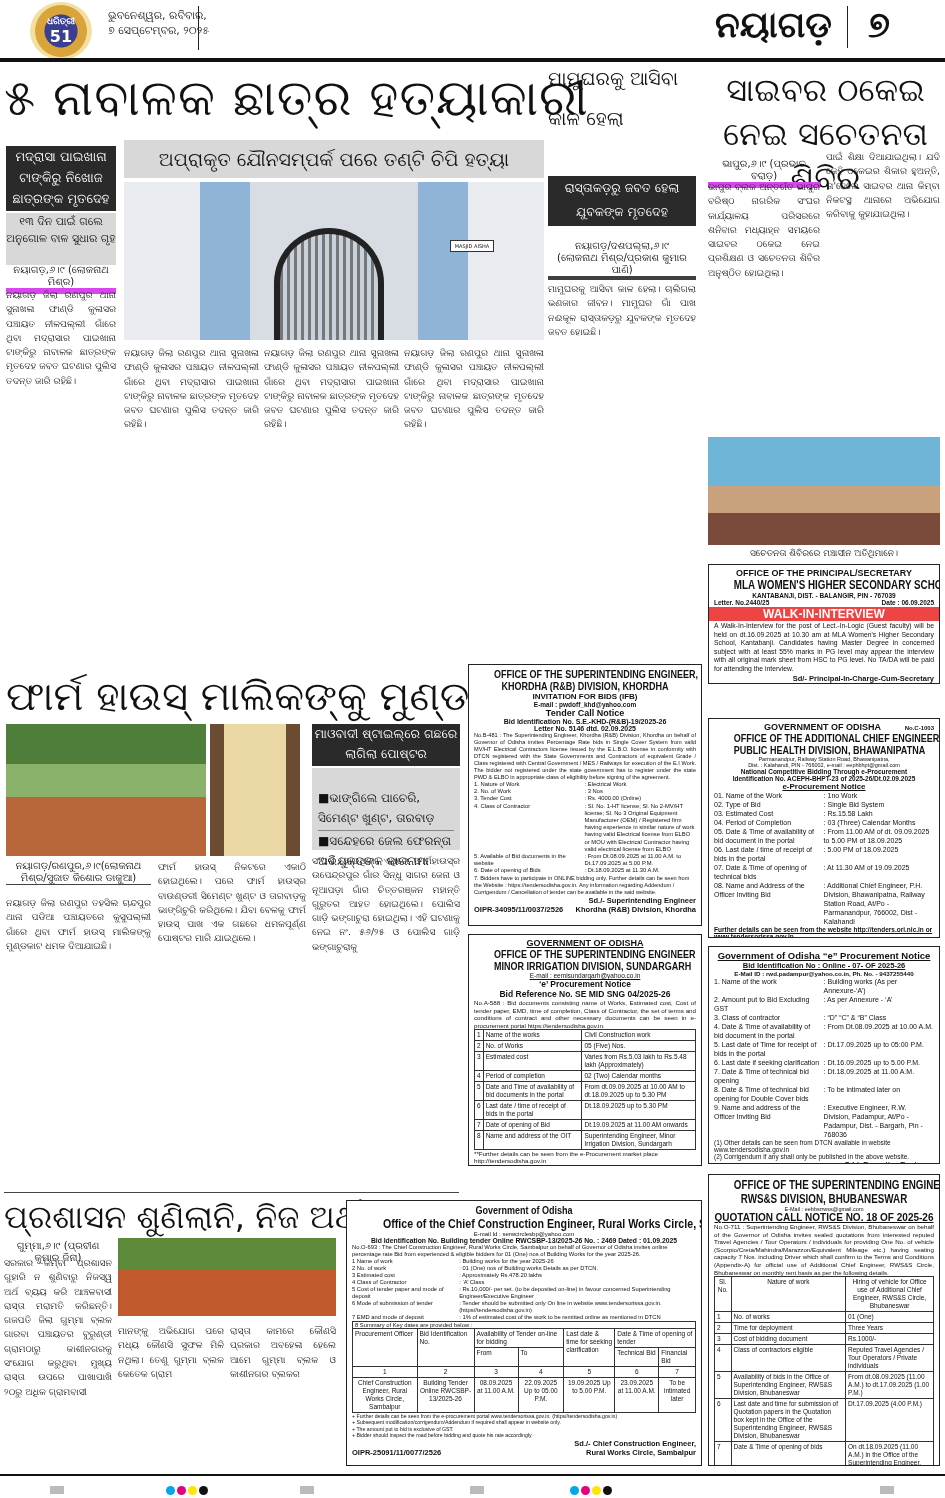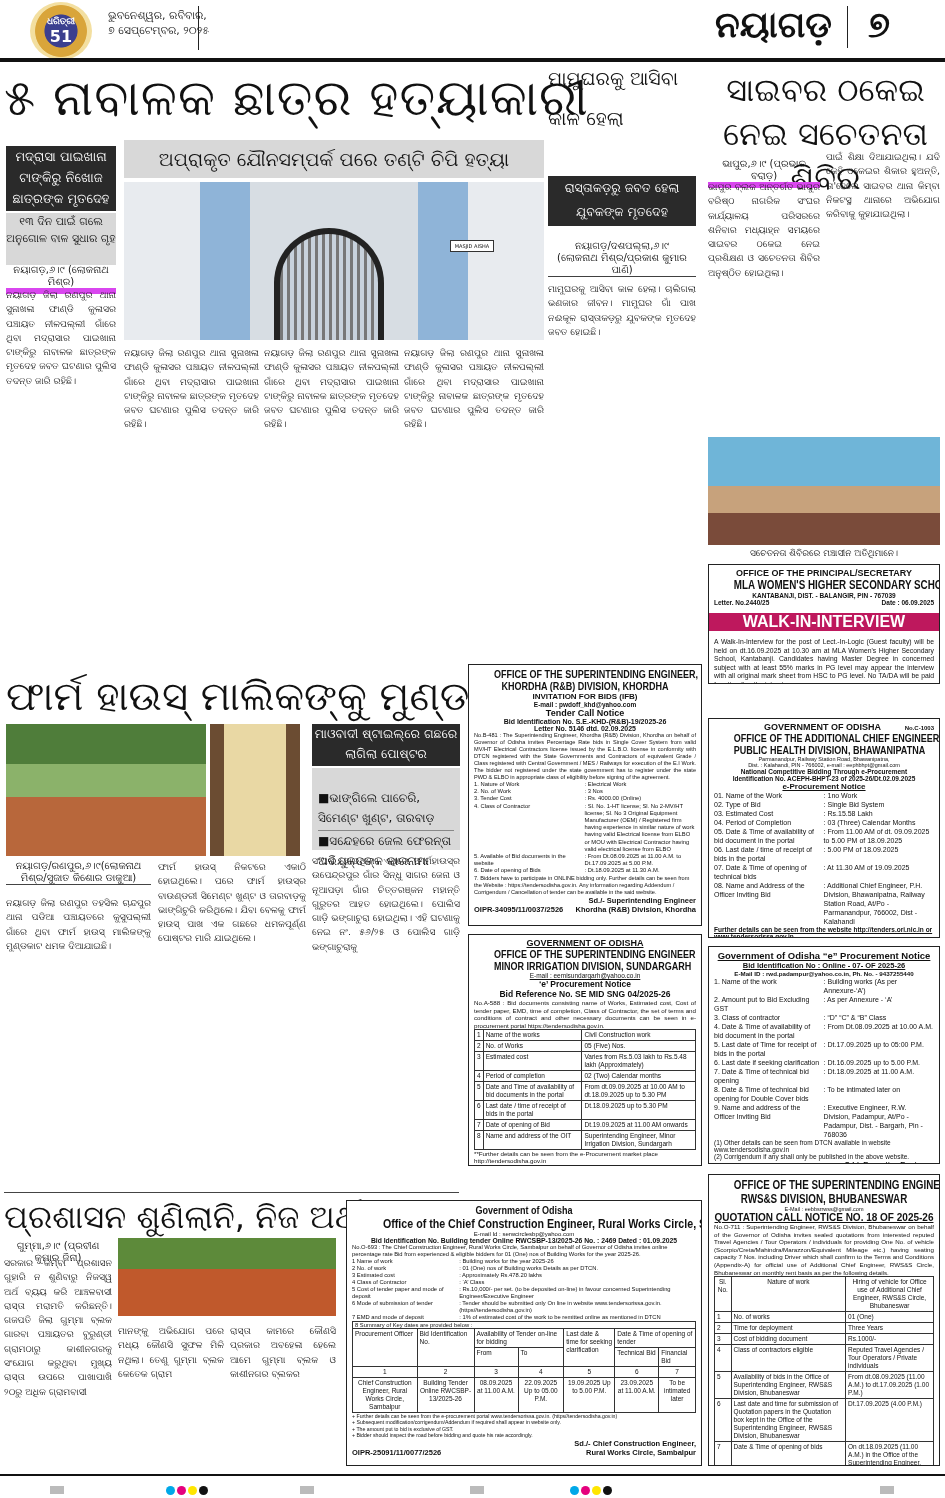--- a/index.html
+++ b/index.html
@@ -85,40 +85,40 @@
   <div class="abs masjid-label">MASJID AISHA</div>
 </div>
 <div class="abs col" style="left:124px;top:346px;width:135px;height:308px">ନୟାଗଡ଼ ଜିଲା ରଣପୁର ଥାନା ସୁନାଖଳା ଫାଣ୍ଡି କୁଳାସର ପଞ୍ଚାୟତ ନୀଳପଲ୍ଲୀ ଗାଁରେ ଥିବା ମଦ୍ରାସାର ପାଇଖାନା ଟାଙ୍କିରୁ ନାବାଳକ ଛାତ୍ରଙ୍କ ମୃତଦେହ ଜବତ ଘଟଣାର ପୁଲିସ ତଦନ୍ତ ଜାରି ରହିଛି।</div>
 <div class="abs col" style="left:264px;top:346px;width:135px;height:308px">ନୟାଗଡ଼ ଜିଲା ରଣପୁର ଥାନା ସୁନାଖଳା ଫାଣ୍ଡି କୁଳାସର ପଞ୍ଚାୟତ ନୀଳପଲ୍ଲୀ ଗାଁରେ ଥିବା ମଦ୍ରାସାର ପାଇଖାନା ଟାଙ୍କିରୁ ନାବାଳକ ଛାତ୍ରଙ୍କ ମୃତଦେହ ଜବତ ଘଟଣାର ପୁଲିସ ତଦନ୍ତ ଜାରି ରହିଛି।</div>
 <div class="abs col" style="left:404px;top:346px;width:140px;height:308px">ନୟାଗଡ଼ ଜିଲା ରଣପୁର ଥାନା ସୁନାଖଳା ଫାଣ୍ଡି କୁଳାସର ପଞ୍ଚାୟତ ନୀଳପଲ୍ଲୀ ଗାଁରେ ଥିବା ମଦ୍ରାସାର ପାଇଖାନା ଟାଙ୍କିରୁ ନାବାଳକ ଛାତ୍ରଙ୍କ ମୃତଦେହ ଜବତ ଘଟଣାର ପୁଲିସ ତଦନ୍ତ ଜାରି ରହିଛି।</div>
 
 <div class="abs head2">ମାମୁଘରକୁ ଆସିବା କାଳ ହେଲା</div>
 <div class="abs blkbox box3">ରାସ୍ତାକଡ଼ରୁ ଜବତ ହେଲା ଯୁବକଙ୍କ ମୃତଦେହ</div>
 <div class="abs byline" style="left:548px;top:240px;width:148px;border:none">
   <div>ନୟାଗଡ଼/ଦଶପଲ୍ଲା,୬।୯</div>
-  <div style="border-bottom:1px solid #404040">(ଲୋକନାଥ ମିଶ୍ର/ପ୍ରକାଶ କୁମାର ପାଣି)</div>
+  <div style="border-bottom:4px solid #404040">(ଲୋକନାଥ ମିଶ୍ର/ପ୍ରକାଶ କୁମାର ପାଣି)</div>
 </div>
 <div class="abs col" style="left:548px;top:282px;width:148px;height:372px">ମାମୁଘରକୁ ଆସିବା କାଳ ହେଲା। ଚାଲିଗଲା ଭଣଜାର ଜୀବନ। ମାମୁଘର ଗାଁ ପାଖ ନଈକୂଳ ରାସ୍ତାକଡ଼ରୁ ଯୁବକଙ୍କ ମୃତଦେହ ଜବତ ହୋଇଛି।</div>
 
 <div class="abs head3">ସାଇବର ଠକେଇ ନେଇ ସଚେତନତା ଶିବିର</div>
 <div class="abs byline" style="left:708px;top:158px;width:112px">ଭାପୁର,୬।୯ (ପ୍ରଭାତ ବରାଡ଼)</div>
 <div class="abs col" style="left:708px;top:180px;width:112px;height:252px">ଭାପୁର ବ୍ଲକ ଅନ୍ତର୍ଗତ ଭାପୁର ବରିଷ୍ଠ ନାଗରିକ ସଂଘର କାର୍ଯ୍ୟାଳୟ ପରିସରରେ ଶନିବାର ମଧ୍ୟାହ୍ନ ସମୟରେ ସାଇବର ଠକେଇ ନେଇ ପ୍ରଶିକ୍ଷଣ ଓ ସଚେତନତା ଶିବିର ଅନୁଷ୍ଠିତ ହୋଇଥିଲା।</div>
 <div class="abs col" style="left:826px;top:150px;width:114px;height:282px">ପାଇଁ ଶିକ୍ଷା ଦିଆଯାଇଥିଲା। ଯଦି କେହି ଠକେଇର ଶିକାର ହୁଅନ୍ତି, ତା'ହେଲେ ସାଇବର ଥାନା କିମ୍ବା ନିକଟସ୍ଥ ଥାନାରେ ଅଭିଯୋଗ କରିବାକୁ କୁହାଯାଇଥିଲା।</div>
 <div class="abs photo meeting"></div>
 <div class="abs caption" style="left:708px;top:548px;width:232px">ସଚେତନତା ଶିବିରରେ ମଞ୍ଚାସୀନ ଅତିଥିମାନେ।</div>
 
 <div class="abs adbox" style="left:708px;top:564px;width:232px;height:120px">
   <div class="c b" style="font-size:9px">OFFICE OF THE PRINCIPAL/SECRETARY</div>
   <div class="c cond" style="font-size:12px">MLA WOMEN'S HIGHER SECONDARY SCHOOL</div>
   <div class="c b" style="font-size:6.5px">KANTABANJI, DIST. - BALANGIR, PIN - 767039</div>
   <div style="display:flex;justify-content:space-between;font-size:6.5px;font-weight:bold">
       <span>Letter. No.2440/25</span>
       <span>Date : 06.09.2025</span>
     </div>
-  <div class="c b" style="background:#be185d;color:#fff;font-size:16px;margin:7px -5px">WALK-IN-INTERVIEW</div>
+  <div class="c b" style="background:#ef4444;color:#fff;font-size:12px;margin:1px -5px">WALK-IN-INTERVIEW</div>
   <div style="font-size:6.8px;line-height:8.6px;text-align:justify">A Walk-In-Interview for the post of Lect.-In-Logic (Guest faculty) will be held on dt.16.09.2025 at 10.30 am at MLA Women's Higher Secondary School, Kantabanji. Candidates having Master Degree in concerned subject with at least 55% marks in PG level may appear the interview with all original mark sheet from HSC to PG level. No TA/DA will be paid for attending the interview.</div>
   <div class="sig" style="text-align:right">Sd/- Principal-In-Charge-Cum-Secretary</div>
   <div class="sig">MLA Women's Higher Secondary School, Kantabanji</div>
 </div>
 
 <div class="abs adbox" style="left:708px;top:718px;width:232px;height:220px">
   <div style="display:flex;justify-content:space-between;align-items:baseline">
       <span class="b" style="font-size:9px;margin-left:50px">GOVERNMENT OF ODISHA</span>
       <span class="b" style="font-size:6px">No.C-1003</span>
     </div>

